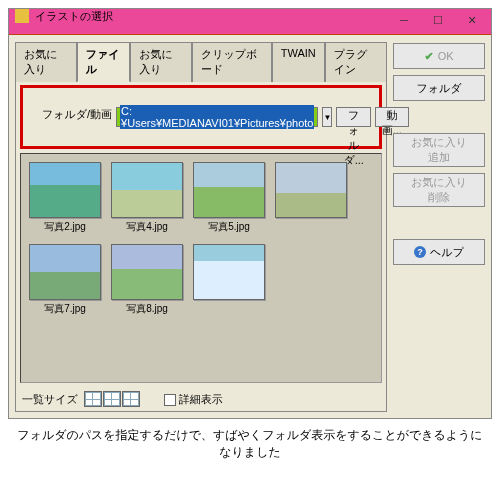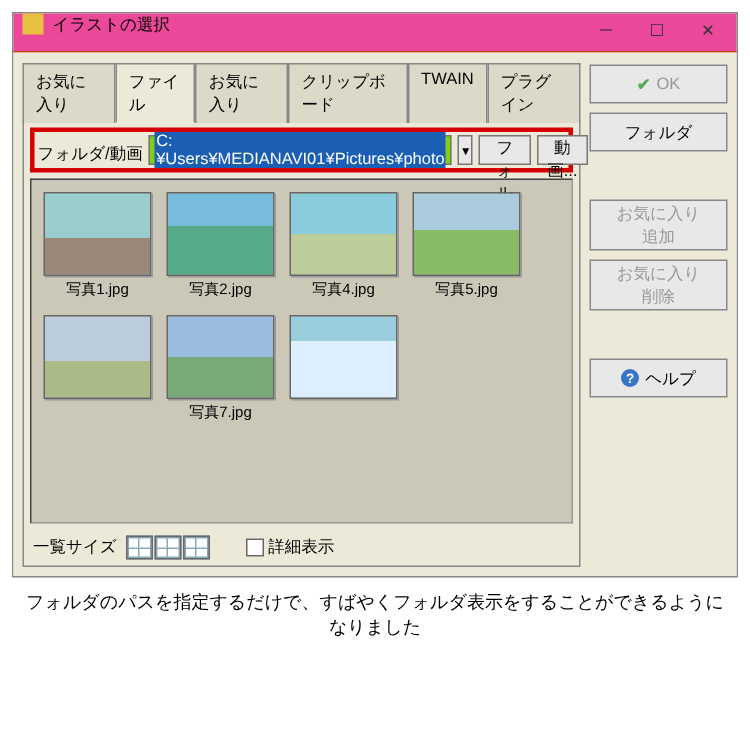--- a/index.html
+++ b/index.html
@@ -7,44 +7,44 @@
 .window{border:1px solid #888;background:#fff}
 .titlebar{display:flex;height:26px;padding:0 2px 0 6px;background:#ec4899;border-bottom:1px solid #c2410c}
 .titlebar .icon{width:14px;height:14px;background:#e8c040;margin-right:6px}
 .titlebar .title{flex:1}
 .tb-btn{width:34px;height:22px;display:flex;align-items:center;justify-content:center;color:#333}
 .client{display:flex;background:#ece9d8;padding:6px;gap:6px}
 .left{flex:1;min-width:0}
 .right{width:92px;display:flex;flex-direction:column;gap:6px;padding-top:2px}
 .tabs{display:flex;gap:0;margin-bottom:-1px}
 .tab{padding:4px 8px;border:1px solid #888;background:#ece9d8;border-bottom:none;position:relative;top:1px}
-.tab.active{background:#ece9d8;border-bottom:1px solid #ece9d8;z-index:2;font-weight:400}
+.tab.active{background:#ece9d8;border-bottom:1px solid #ece9d8;z-index:2;font-weight:700}
 .tab:not(.active){background:#ddd9c8}
 .panel{border:1px solid #888;background:#ece9d8}
-.pathrow{display:flex;align-items:flex-end;gap:4px;padding:2px;border:3px solid #d40000;margin:4px}
+.pathrow{display:flex;align-items:flex-start;gap:4px;padding:19px;border:3px solid #d40000;margin:4px}
 .pathrow label{white-space:nowrap}
 .path-input{flex:1;height:20px;border:1px solid #777;background:#84cc16;padding:0 3px;display:flex;align-items:center}
 .path-input .val{background:#1a5fb4;color:#fff;padding:0 1px}
 .dd{width:16px;height:20px;border:1px solid #777;background:#e8e8e8;display:flex;align-items:center;justify-content:center;font-size:8px}
 .sm-btn{height:20px;padding:0 6px;border:1px solid #777;background:#e8e8e8}
 .thumbs{background:#ccc8b8;margin:4px;padding:8px;height:230px;overflow:auto;border:1px inset #999}
 .grid{display:flex;flex-wrap:wrap;gap:10px}
 .item{width:72px}
 .thumb{width:72px;height:56px;border:1px solid #666;background:#8bb;box-shadow:1px 1px 0 #999}
 .fname{text-align:center;margin-top:2px;font-size:10px;white-space:nowrap;overflow:hidden}
 .t1{background:linear-gradient(#9cc 55%,#987 55%)}
 .t2{background:linear-gradient(#7bd 40%,#5a8 40%)}
 .t3{background:linear-gradient(#7bd 50%,#4a6 50%)}
 .t4{background:linear-gradient(#8cd 50%,#bc9 50%)}
 .t5{background:linear-gradient(#acd 45%,#8b6 45%)}
 .t6{background:linear-gradient(#bcd 55%,#ab8 55%)}
 .t7{background:linear-gradient(#9bd 50%,#7a7 50%)}
 .t8{background:linear-gradient(#abd 45%,#8b7 45%)}
 .t9{background:linear-gradient(#9cd 30%,#def 30%)}
-.bottomrow{display:flex;align-items:flex-start;gap:6px;padding:4px 6px}
+.bottomrow{display:flex;align-items:flex-end;gap:6px;padding:4px 6px}
 .size-sw{display:flex;gap:1px}
 .sw{width:18px;height:16px;border:1px solid #666;background:#8ab;display:grid;grid-template:1fr 1fr/1fr 1fr;gap:1px;padding:1px}
 .sw span{background:#fff}
 .cb{width:12px;height:12px;border:1px solid #666;background:#fff;display:inline-block;margin-right:3px;vertical-align:middle}
 .btn{height:26px;border:1px solid #888;background:#e8e8e8;display:flex;align-items:center;justify-content:center;gap:4px}
 .btn.disabled{color:#999}
 .caption{margin-top:6px;font-size:12px;text-align:center;padding:2px 4px}
 .help-ico{width:12px;height:12px;border-radius:50%;background:#3874c8;color:#fff;display:inline-flex;align-items:center;justify-content:center;font-size:9px;font-weight:bold}
 .ok-ico{color:#5a5;font-weight:bold}
 </style>
@@ -75,41 +75,41 @@
           <div class="path-input">
               <span class="val">C:¥Users¥MEDIANAVI01¥Pictures¥photo</span>
             </div>
           <div class="dd">▼</div>
           <button class="sm-btn">フォルダ...</button>
           <button class="sm-btn">動画...</button>
         </div>
         <div class="thumbs">
           <div class="grid">
             <div class="item">
-                <div class="thumb t1"></div>
-                <div class="fname">写真1.jpg</div>
-              </div>
-            <div class="item">
                 <div class="thumb t2"></div>
                 <div class="fname">写真2.jpg</div>
               </div>
             <div class="item">
                 <div class="thumb t4"></div>
                 <div class="fname">写真4.jpg</div>
               </div>
             <div class="item">
                 <div class="thumb t5"></div>
                 <div class="fname">写真5.jpg</div>
               </div>
             <div class="item">
                 <div class="thumb t6"></div>
               </div>
             <div class="item">
                 <div class="thumb t7"></div>
                 <div class="fname">写真7.jpg</div>
+              </div>
+            <div class="item">
+                <div class="thumb t8"></div>
+                <div class="fname">写真8.jpg</div>
               </div>
             <div class="item">
                 <div class="thumb t9"></div>
               </div>
           </div>
         </div>
         <div class="bottomrow">
           <span>一覧サイズ</span>
           <div class="size-sw">
             <div class="sw">

